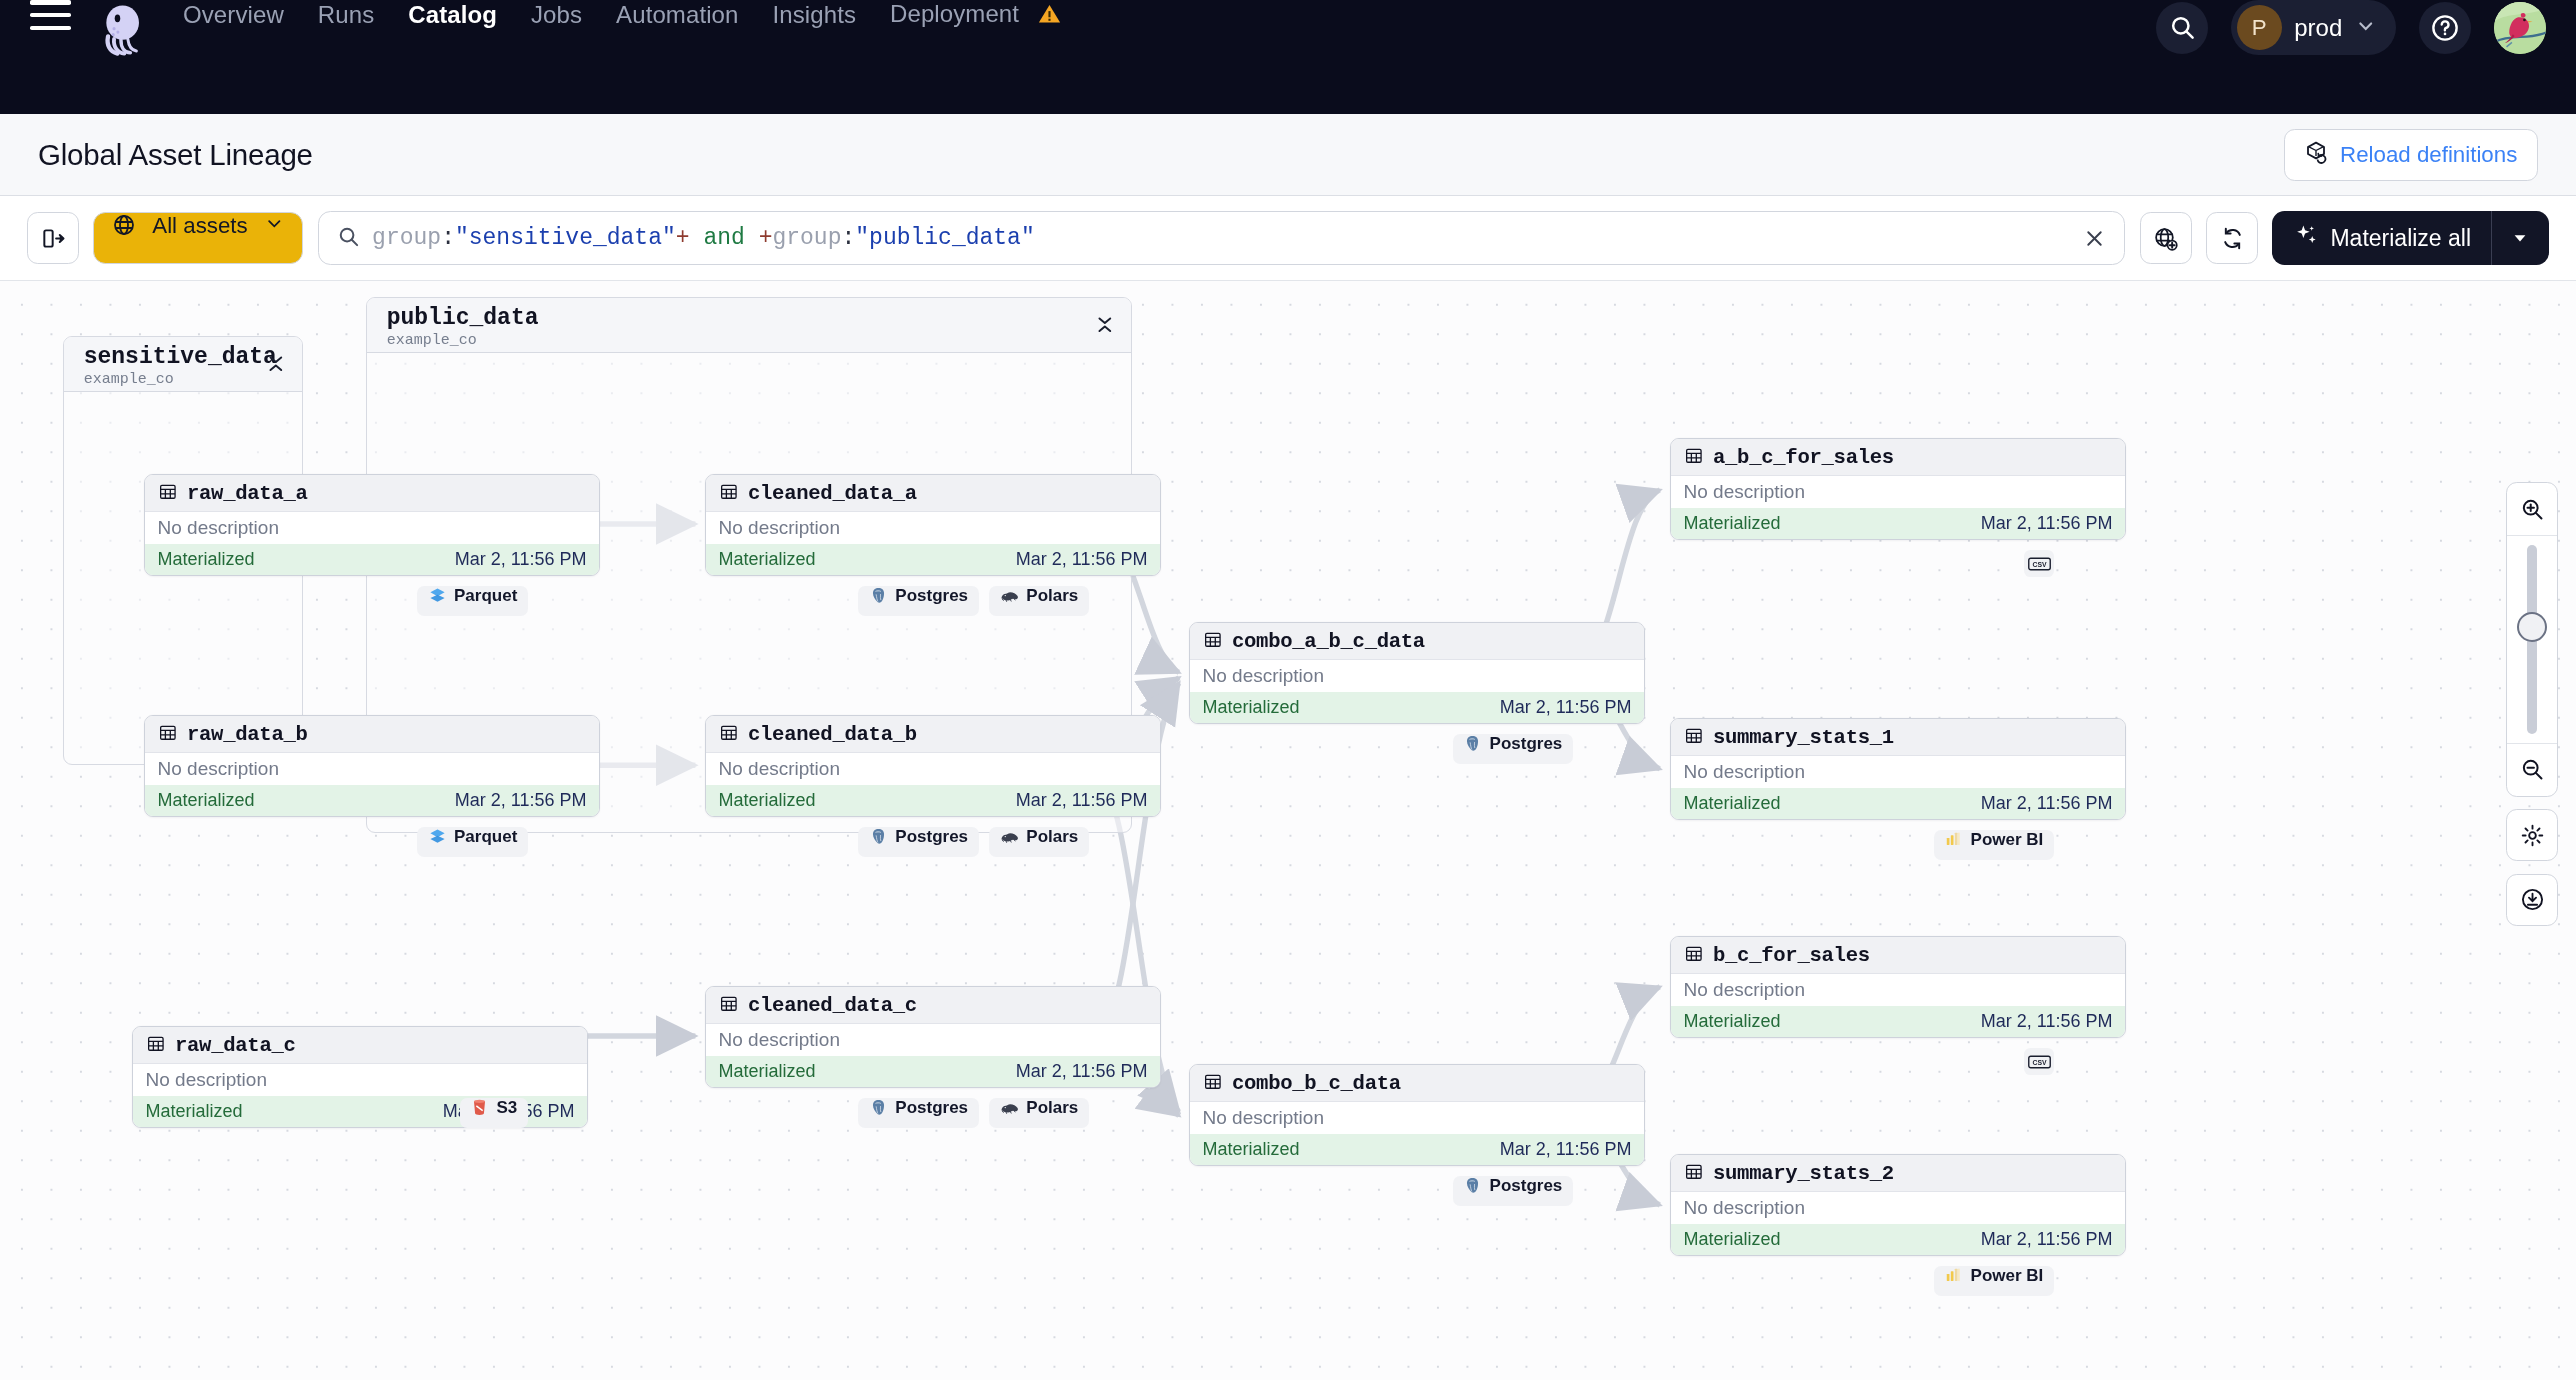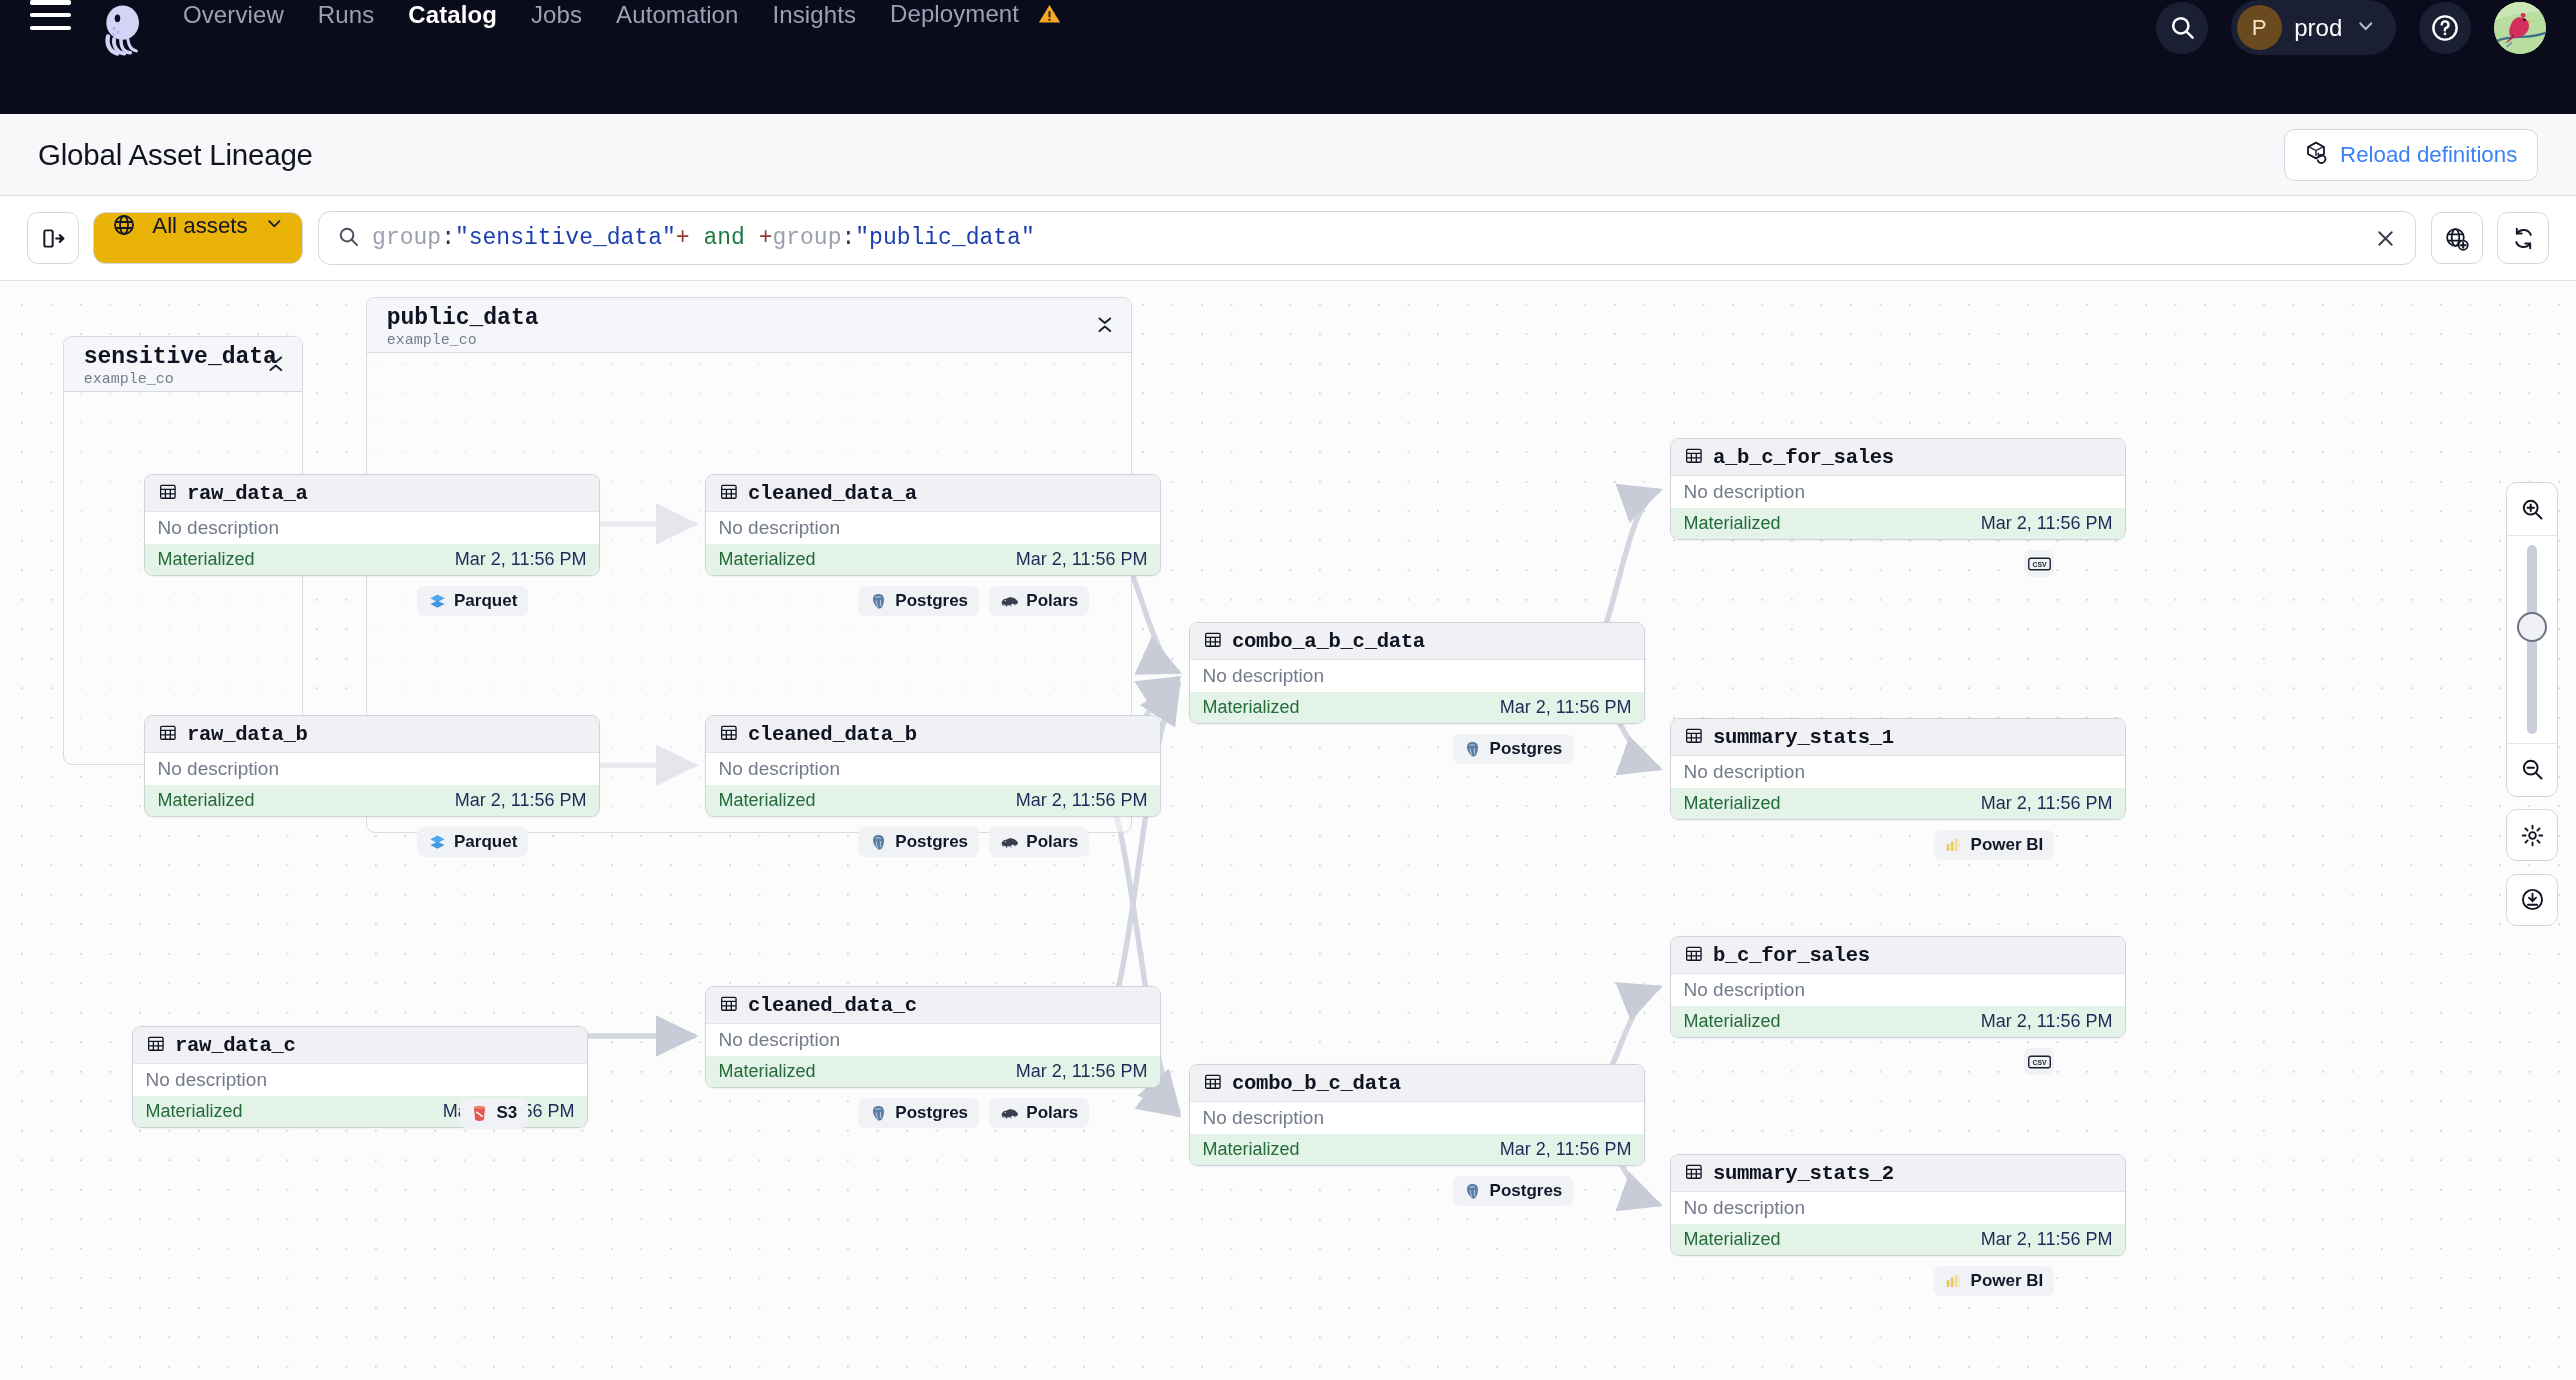--- a/index.html
+++ b/index.html
@@ -132,21 +132,21 @@
   .node-desc { height: 32px; display:flex; align-items:center; padding: 0 12.5px; font-size:19px; color:#737A8A;}
   .node-status {
     height: 31px; background:#E3F3E7; display:flex; align-items:center; justify-content:space-between;
     padding: 0 12.5px; font-size:18px;
   }
   .st-left { color:#246B3A; }
   .st-right { color:#1F2A59; }
 
   .tagrow { position:absolute; display:flex; gap:10.7px; justify-content:flex-end; }
   .tag {
-    height: 30px; background:#F1F2F5; border-radius: 7.2px; display:flex; align-items:center;
+    height: 30px; background:#F1F2F5; border-radius: 7.2px; display:flex; align-items:flex-start;
     gap:7.2px; padding: 0 10.7px; font-size: 17px; color:#13172A; font-weight:700; cursor:pointer;
   }
   .tag-ico { width:19px; height:19px; display:flex; align-items:center; justify-content:center;}
   .tag-csv {
     height: 27px; width: 30px; background:#F1F2F5; border-radius:6.3px; display:flex;
     align-items:center; justify-content:center; cursor:pointer;
   }
 
   
   #zoomctl { position:absolute; right: 18px; top: 201px; display:flex; flex-direction:column; gap: 12.5px; align-items:center;}
@@ -310,20 +310,38 @@
 
   <div class="tb-sq">
     <svg width="25" height="25" viewBox="0 0 24 24" fill="none" stroke="#131726" stroke-width="1.9" stroke-linecap="round">
       <path d="M19 8.5A7.5 7.5 0 0 0 6.2 6.6"></path>
         <polyline points="5.6,2.6 5.6,7.2 10.2,7.2"></polyline>
       <path d="M5 15.5A7.5 7.5 0 0 0 17.8 17.4"></path>
         <polyline points="18.4,21.4 18.4,16.8 13.8,16.8"></polyline>
     </svg>
   </div>
 
+  <div class="mat-btn">
+    <div class="mat-main">
+      <span>
+        <svg width="25" height="25" viewBox="0 0 24 24" fill="#fff">
+            <path d="M9 2.5l1.6 4.4L15 8.5l-4.4 1.6L9 14.5l-1.6-4.4L3 8.5l4.4-1.6z"></path>
+            <path d="M17.5 12.5l.9 2.4 2.4.9-2.4.9-.9 2.4-.9-2.4-2.4-.9 2.4-.9z"></path>
+            <path d="M17 3l.6 1.6 1.6.6-1.6.6L17 7.4l-.6-1.6-1.6-.6 1.6-.6z"></path>
+          </svg>
+      </span>
+      <span>Materialize all</span>
+    </div>
+    <div class="mat-div"></div>
+    <div class="mat-caret">
+      <svg width="18" height="18" viewBox="0 0 20 20" fill="#fff">
+          <path d="M4 7 L10 14 L16 7 Z"></path>
+        </svg>
+    </div>
+  </div>
 </div>
 
 <div id="canvas">
   <svg id="edges" viewBox="0 0 2882 1230" preserveAspectRatio="none">
     <defs>
       <marker id="ar" markerWidth="9" markerHeight="9" refX="7.4" refY="4.5" orient="auto">
         <path d="M0,0.6 L8,4.5 L0,8.4 Z" fill="#C8CCD6"></path>
       </marker>
     </defs>
     <g fill="none" stroke="#D2D6DE" stroke-width="6" marker-end="url(#ar)">

